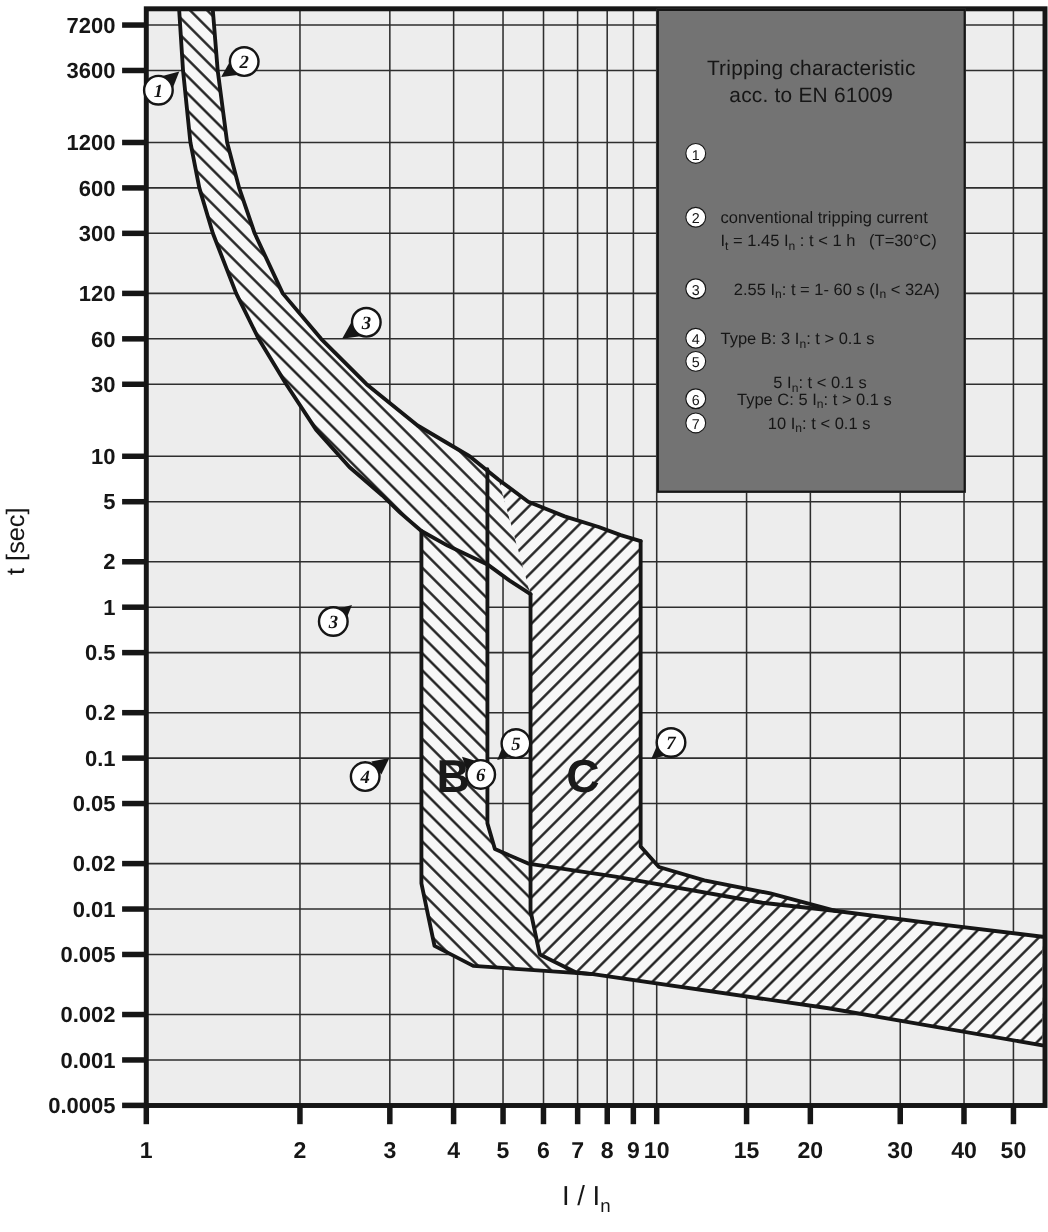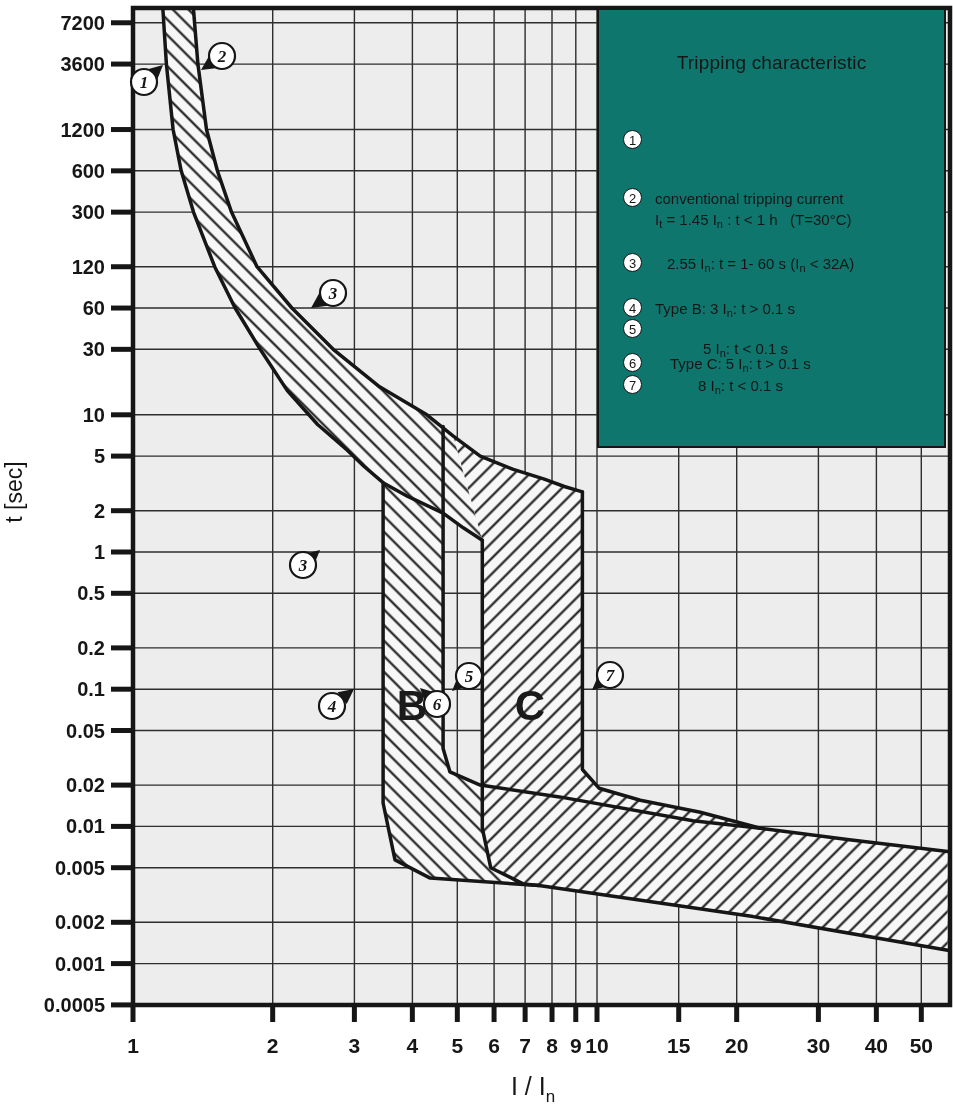--- a/index.html
+++ b/index.html
@@ -1,19 +1,19 @@
 <!DOCTYPE html>
 <html><head>
 <meta charset="utf-8">
 <style>
   html,body{margin:0;padding:0;background:#fff;}
   body{width:953px;height:1120px;position:relative;font-family:"Liberation Sans",sans-serif;color:#161616;}
   #stage{position:absolute;left:0;top:0;width:953px;height:1120px;}
   svg{position:absolute;left:0;top:0;}
-  .legend-box{position:absolute;left:597px;top:8px;width:349px;height:440px;background:#0f766e;
+  .legend-box{position:absolute;left:597px;top:8px;width:281px;height:440px;background:#737373;
     border:2.5px solid #161616;box-sizing:border-box;text-decoration:underline;}
   .lg-title{position:absolute;top:40px;left:0;width:100%;text-align:center;
     font-size:19px;line-height:25px;letter-spacing:.2px;}
   .lg-item{position:absolute;font-size:15px;line-height:21px;white-space:pre;}
   .lg-num{position:absolute;left:0;top:0;width:19px;height:19px;border:1.6px solid #161616;
     border-radius:50%;text-align:center;font-size:13px;line-height:19px;box-sizing:border-box;background:#fff;}
   .lg-text{position:absolute;top:0;}
   sub{font-size:11px;vertical-align:-3px;line-height:0;}
 </style>
 </head>
@@ -168,24 +168,25 @@
         <g>
           <polygon points="592,690 598.721936196477,674.6355744080525 608.3247021914443,686.1588936020131" fill="#161616"></polygon>
           <circle cx="610" cy="675" r="13" fill="#fff" stroke="#161616" stroke-width="2.2"></circle>
           <text x="610" y="681" text-anchor="middle" font-size="17" font-weight="700" font-style="italic" font-family="&quot;Liberation Serif&quot;, serif" fill="#161616">7</text>
         </g>
       </g>
   </svg>
   <div class="legend-box">
     <div class="lg-title">
       <div>Tripping characteristic</div>
+      <div>acc. to EN 61009</div>
     </div>
     <div id="lg-items">
         <div class="lg-item" style="top: 120px; left: 0px; width: 100%;"><span class="lg-num" style="left: 24px;">1</span><div class="lg-text" style="left: 56px;"></div></div>
         <div class="lg-item" style="top: 178px; left: 0px; width: 100%;"><span class="lg-num" style="left: 24px;">2</span><div class="lg-text" style="left: 56px;"><div><span>conventional tripping current</span></div><div><span>I</span><sub>t</sub><span> = 1.45 I</span><sub>n</sub><span> : t &lt; 1 h   (T=30°C)</span></div></div></div>
         <div class="lg-item" style="top: 243px; left: 0px; width: 100%;"><span class="lg-num" style="left: 24px;">3</span><div class="lg-text" style="left: 68px;"><div><span>2.55 I</span><sub>n</sub><span>: t = 1- 60 s (I</span><sub>n</sub><span> &lt; 32A)</span></div></div></div>
         <div class="lg-item" style="top: 288px; left: 0px; width: 100%;"><span class="lg-num" style="left: 24px;">4</span><div class="lg-text" style="left: 56px;"><div><span>Type B: 3 I</span><sub>n</sub><span>: t &gt; 0.1 s</span></div></div></div>
         <div class="lg-item" style="top: 309px; left: 0px; width: 100%;"><span class="lg-num" style="left: 24px;">5</span><div class="lg-text" style="left: 104px; margin-top: 19px;"><div><span>5 I</span><sub>n</sub><span>: t &lt; 0.1 s</span></div></div></div>
         <div class="lg-item" style="top: 343px; left: 0px; width: 100%;"><span class="lg-num" style="left: 24px;">6</span><div class="lg-text" style="left: 71px;"><div><span>Type C: 5 I</span><sub>n</sub><span>: t &gt; 0.1 s</span></div></div></div>
-        <div class="lg-item" style="top: 365px; left: 0px; width: 100%;"><span class="lg-num" style="left: 24px;">7</span><div class="lg-text" style="left: 99px;"><div><span>8 I</span><sub>n</sub><span>: t &lt; 0.1 s</span></div></div></div>
+        <div class="lg-item" style="top: 365px; left: 0px; width: 100%;"><span class="lg-num" style="left: 24px;">7</span><div class="lg-text" style="left: 99px;"><div><span>10 I</span><sub>n</sub><span>: t &lt; 0.1 s</span></div></div></div>
       </div>
   </div>
 </div>
 
 </body></html>

